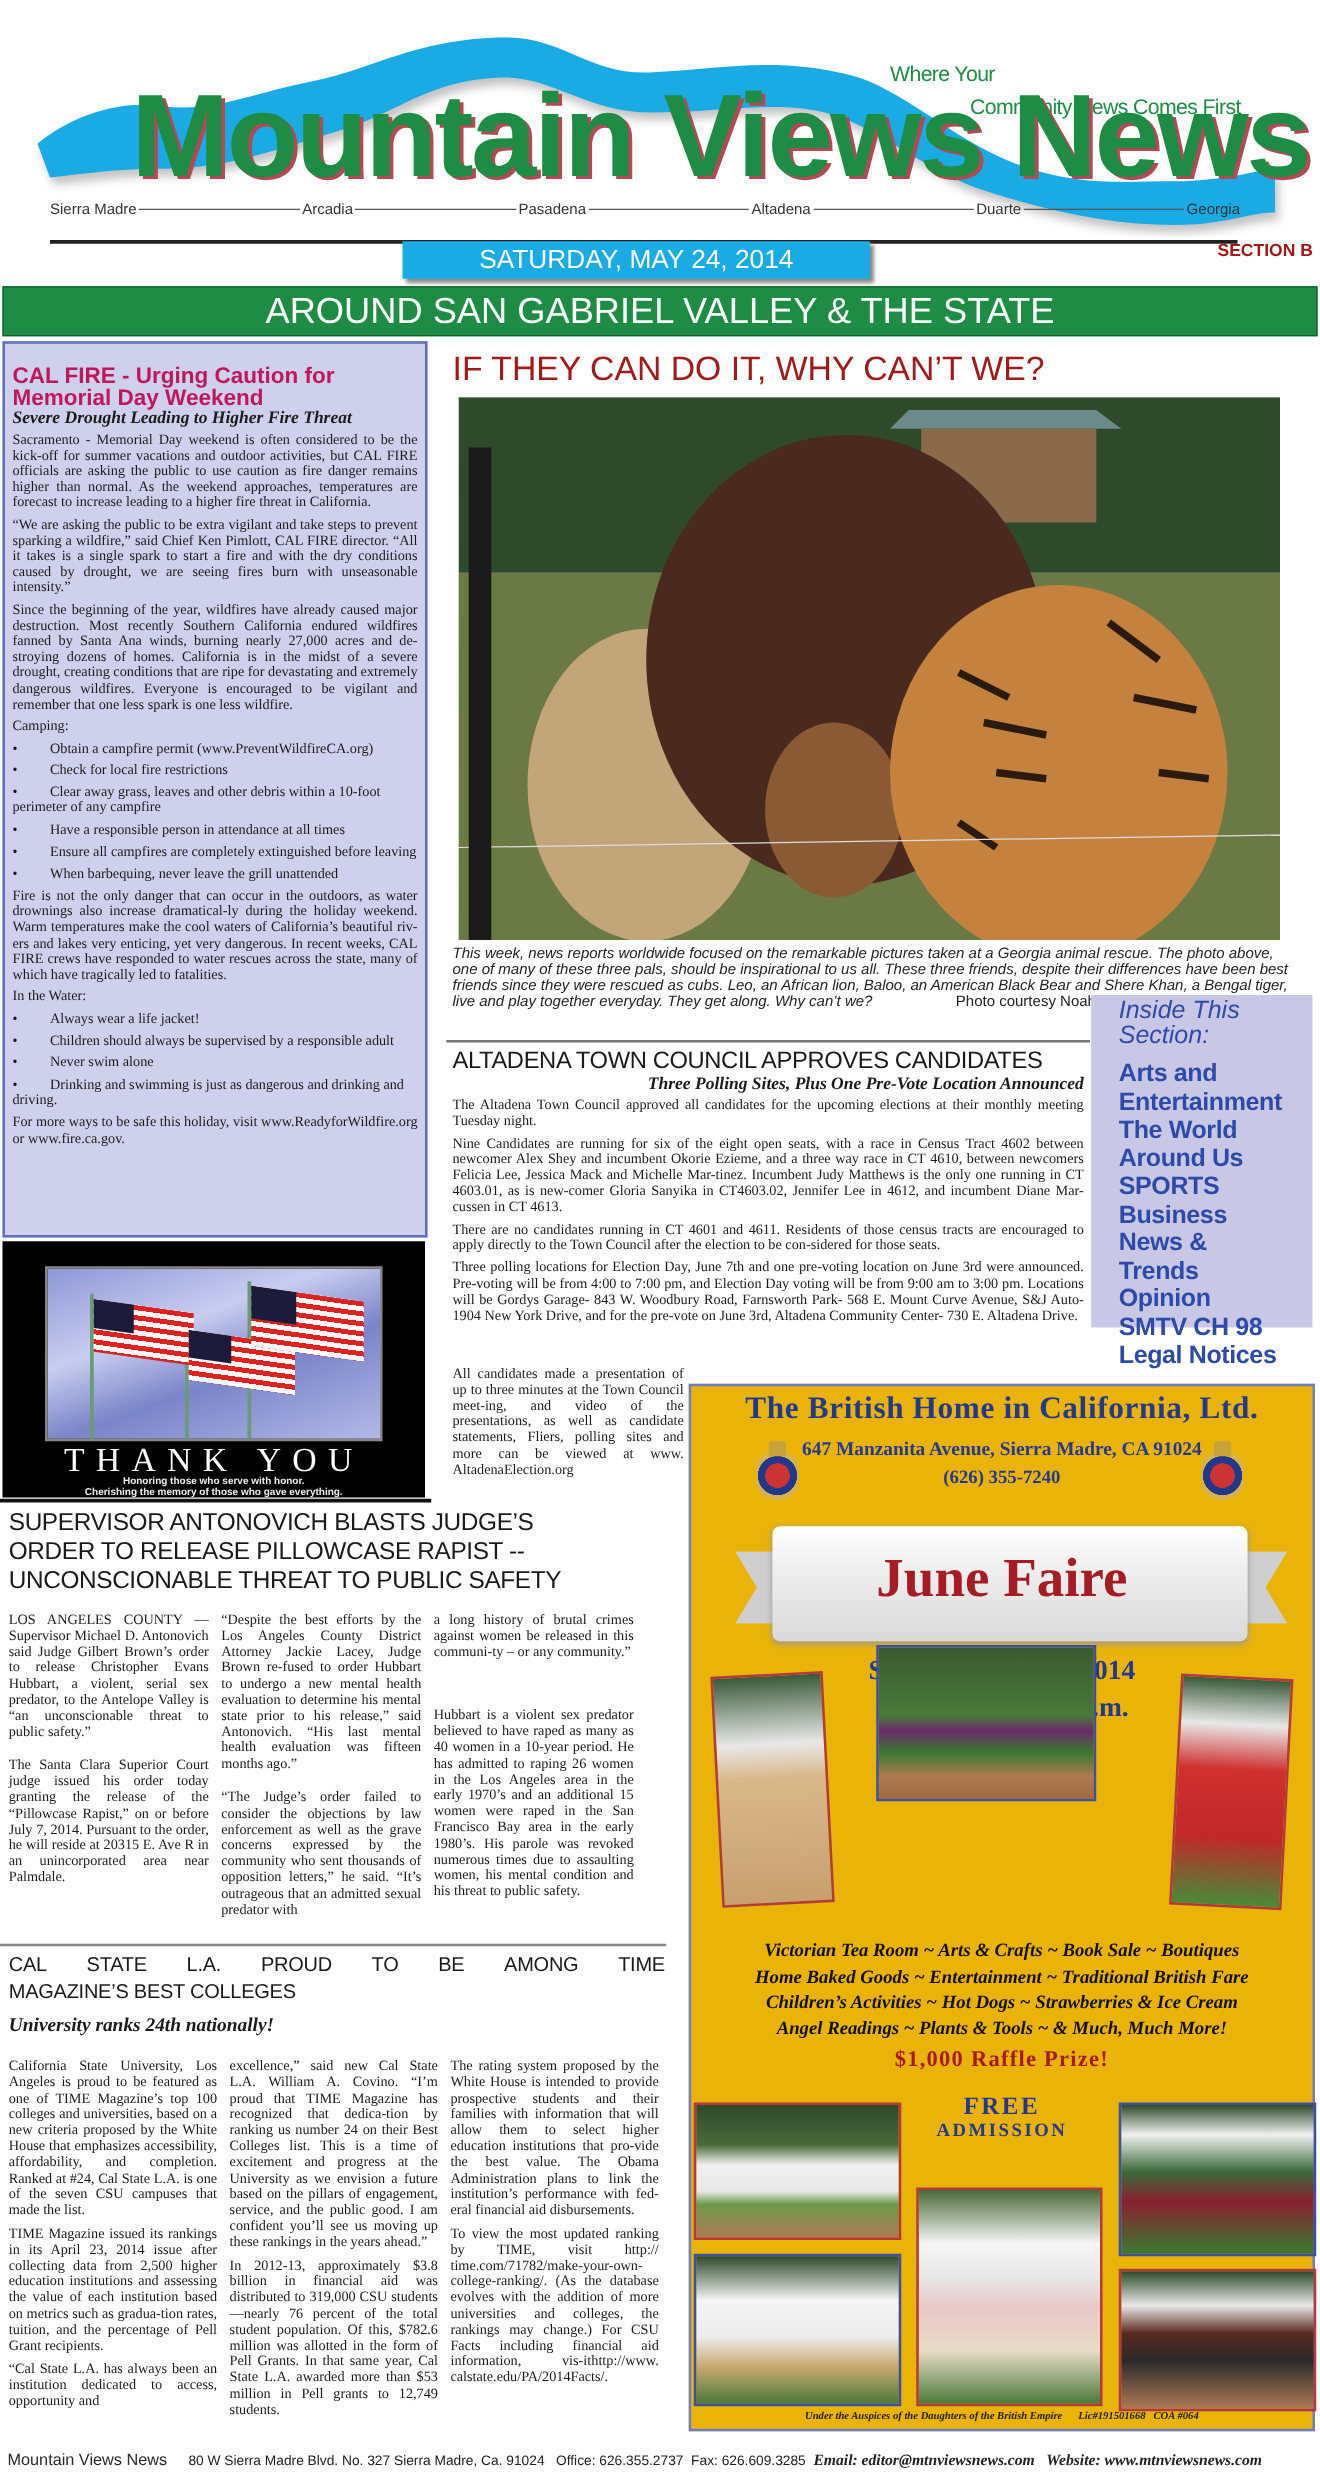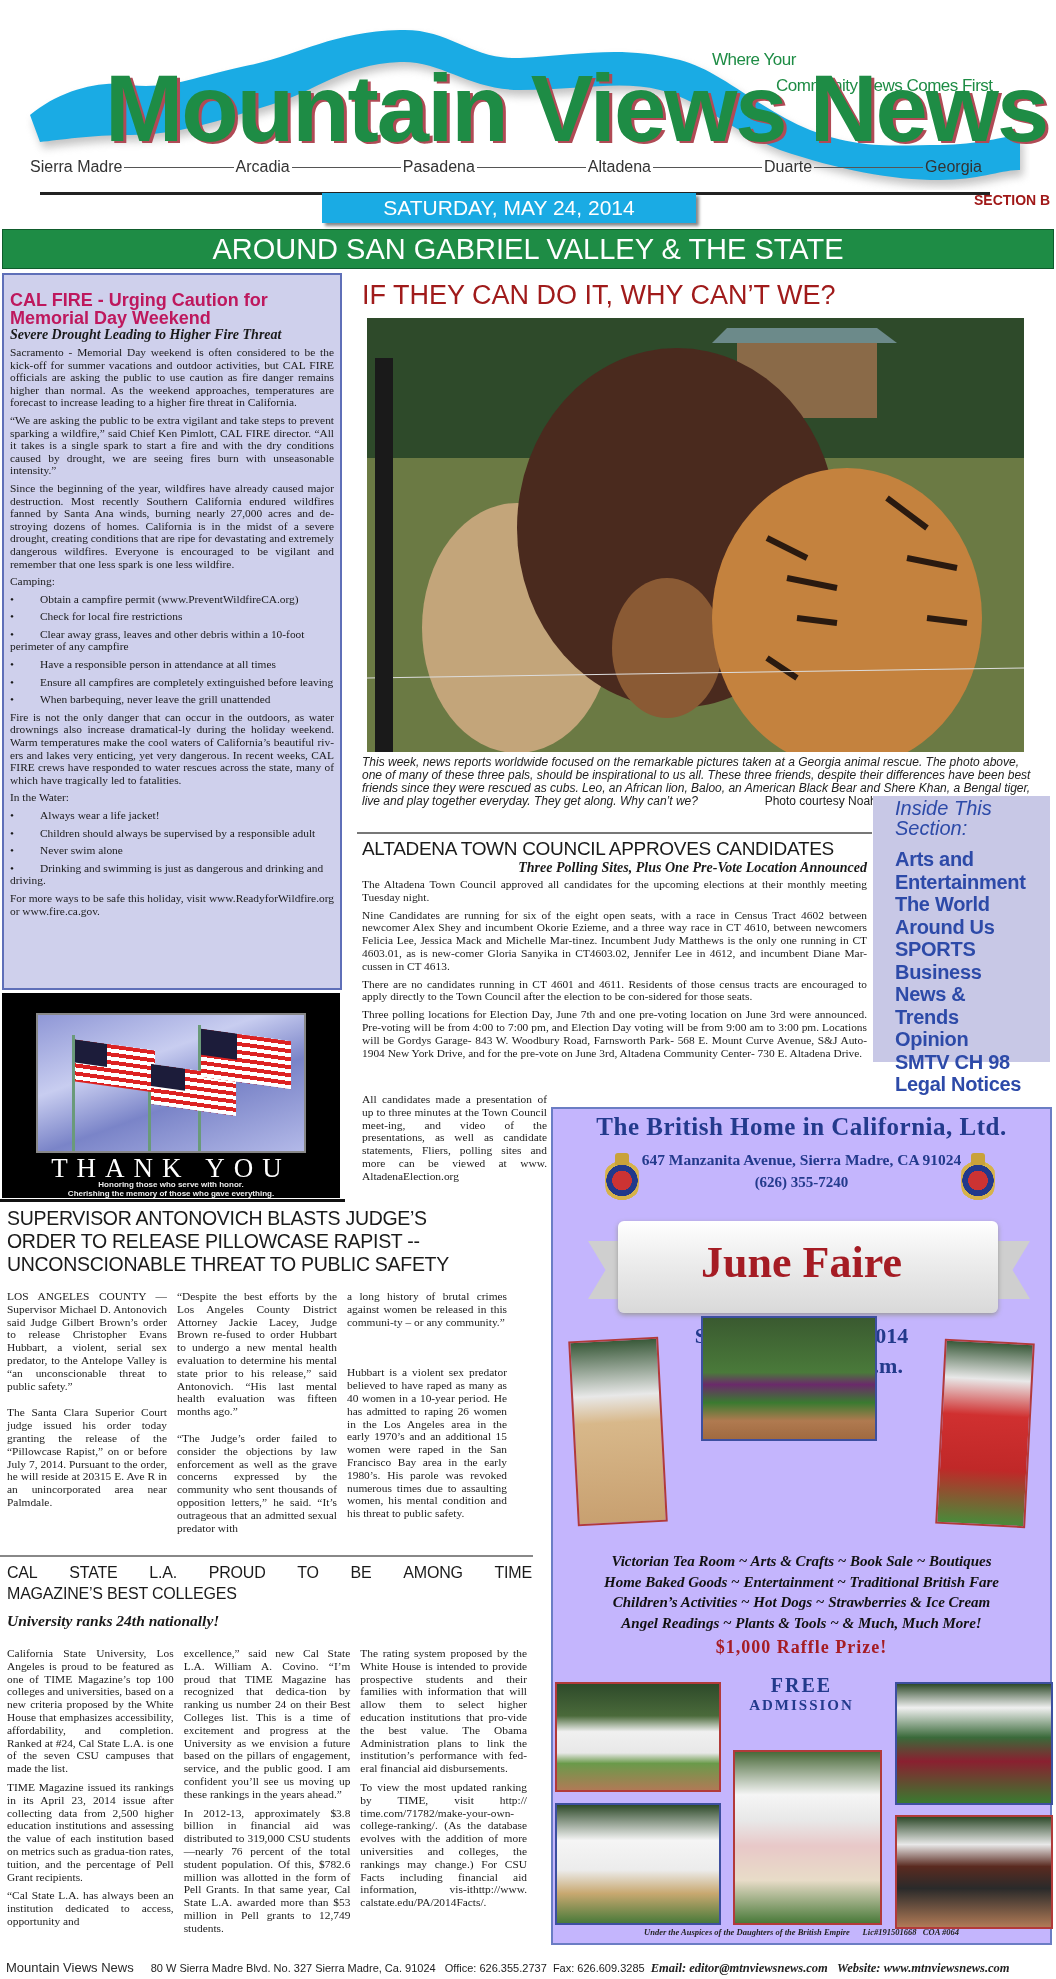--- a/index.html
+++ b/index.html
@@ -7,22 +7,22 @@
   body { position: relative; font-family: "Liberation Serif", serif; color: #1a1a1a; }
   .abs { position: absolute; }
 
   
   #masthead { left: 0; top: 0; width: 1056px; height: 230px; }
   #mast-mountain { left: 20px; top: 20px; width: 1010px; height: 170px; }
   #mast-title { left: 105px; top: 62px; font-family: "Liberation Sans", sans-serif; font-weight: bold;
     font-size: 94px; letter-spacing: -2px; color: #1e8c45; text-shadow: 3px 2px 0 #b04a55; line-height: 1; }
   #mast-tagline-1 { left: 712px; top: 50px; font-family: "Liberation Sans", sans-serif; font-size: 17px; color: #1e8c45; letter-spacing: -0.5px; }
   #mast-tagline-2 { left: 776px; top: 76px; font-family: "Liberation Sans", sans-serif; font-size: 17px; color: #1e8c45; letter-spacing: -0.5px; }
-  #mast-cities { left: 30px; top: 156px; width: 952px; height: 22px; display: flex; align-items: center;
-    font-family: "Liberation Sans", sans-serif; font-size: 16px; color: #333; }
+  #mast-cities { left: 40px; top: 156px; width: 952px; height: 22px; display: flex; align-items: center;
+    font-family: "Liberation Sans", sans-serif; font-size: 12px; color: #333; }
   #mast-cities .city { white-space: nowrap; }
   #mast-cities .dash { flex: 1; height: 1px; background: #555; margin: 0 2px; }
   #mast-rule { left: 40px; top: 192px; width: 950px; height: 3px; background: #222; }
   #date-bar { left: 322px; top: 193px; width: 374px; height: 30px; background: #1aabe4; box-shadow: 3px 3px 3px #888;
     color: #fff; font-family: "Liberation Sans", sans-serif; font-size: 21px; text-align: center; line-height: 30px; }
   #section-label { left: 974px; top: 192px; font-family: "Liberation Sans", sans-serif; font-size: 14px; color: #a01818; font-weight: bold; }
 
   #section-banner { left: 2px; top: 229px; width: 1052px; height: 40px; background: #1e8c45; border: 1px solid #0f5c2c;
     color: #fff; font-family: "Liberation Sans", sans-serif; font-size: 29px; text-align: center; line-height: 38px; }
 
@@ -75,21 +75,21 @@
   #rule-ant { left: 0; top: 1555px; width: 533px; height: 2px; background: #888; }
 
   
   #calstate-head { left: 7px; top: 1562px; width: 525px; font-family: "Liberation Sans", sans-serif; font-size: 16px; line-height: 21px; letter-spacing: -0.2px; }
   #calstate-head .l1 { display: flex; justify-content: space-between; }
   #calstate-sub { left: 7px; top: 1612px; font-style: italic; font-weight: bold; font-size: 15.5px; }
   #calstate-body { left: 7px; top: 1647px; width: 520px; }
   #calstate-body .col p { margin-bottom: 6px; }
 
   
-  #faire { left: 551px; top: 1107px; width: 501px; height: 838px; border: 2px solid #6b7dc4; background: #c4b5fd; }
+  #faire { left: 551px; top: 1107px; width: 501px; height: 838px; border: 2px solid #6b7dc4; background: #eab308; }
   #faire .ctr { position: absolute; left: 0; width: 100%; text-align: center; }
   #faire-org { top: 4px; font-family: "Liberation Serif", serif; font-weight: bold; font-size: 25px; color: #233a8c; letter-spacing: 0.5px; }
   #faire-addr { top: 42px; font-weight: bold; font-size: 15.5px; color: #233a8c; }
   #faire-phone { top: 65px; font-weight: bold; font-size: 15px; color: #233a8c; }
   .crest { position: absolute; width: 34px; height: 50px; border-radius: 45% 45% 40% 40%; background: radial-gradient(circle at 50% 55%, #c33 0 30%, #22398b 31% 48%, #d6b24a 49% 60%, transparent 61%); }
   .crest::before { content: ""; position: absolute; left: 10px; top: 0; width: 14px; height: 12px; background: #c9a23a; border-radius: 3px 3px 0 0; }
   #faire-ribbon { left: 65px; top: 112px; width: 380px; height: 92px; background: linear-gradient(180deg, #fff 0%, #eee 40%, #d9d9d9 100%); border-radius: 6px; box-shadow: 0 2px 5px #999; }
   #faire-ribbon-l, #faire-ribbon-r { top: 132px; width: 50px; height: 58px; background: #cfcfcf; }
   #faire-ribbon-l { left: 35px; clip-path: polygon(0 0, 100% 0, 100% 100%, 0 100%, 35% 50%); }
   #faire-ribbon-r { left: 427px; clip-path: polygon(0 0, 100% 0, 65% 50%, 100% 100%, 0 100%); }

